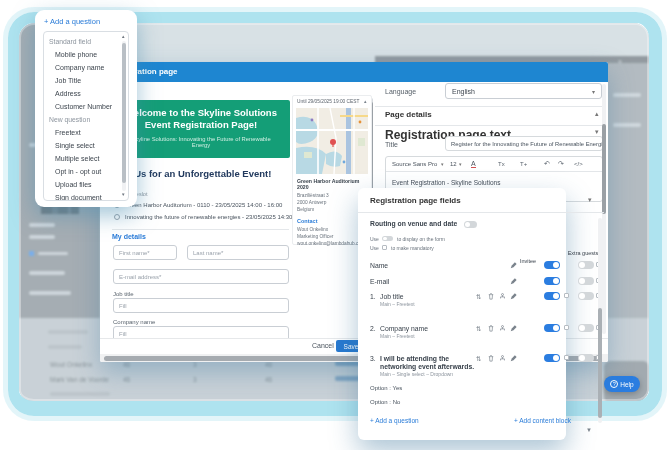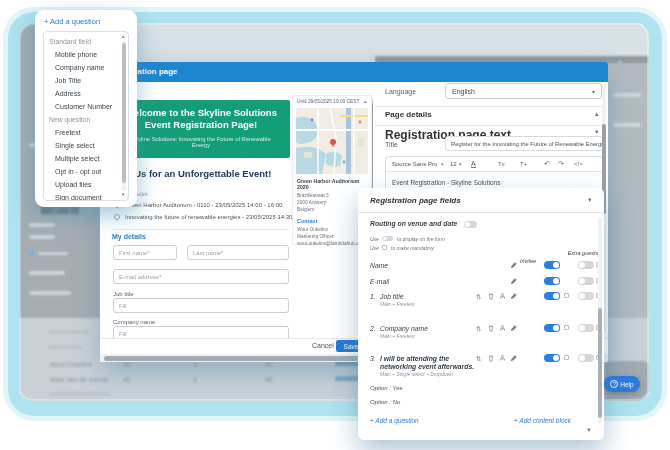--- a/index.html
+++ b/index.html
@@ -15,22 +15,22 @@
   .bg{position:absolute;left:19px;top:23px;width:630px;height:380px;border-radius:16px;overflow:hidden;background:#b4bac0;}
   .bg-inner{position:absolute;inset:0;filter:blur(1.1px);}
   .bg-dim{position:absolute;inset:0;background:rgba(231,244,248,.42);}
   .bar{position:absolute;background:#c9ced3;border-radius:2px;opacity:.85;}
   .bgtxt{position:absolute;white-space:nowrap;color:#4b5258;}
   .bgbar-blue{position:absolute;background:#3f6f9b;border-radius:2px;height:5px;}
   
   .modal{position:absolute;left:100px;top:62px;width:508px;height:300px;background:#fff;border-radius:2px;
          box-shadow:0 10px 26px rgba(60,120,160,.38);}
   .modal-header{position:absolute;left:0;top:0;width:508px;height:20px;background:#1e86d1;border-radius:2px 2px 0 0;}
-  .panel{position:absolute;left:358px;top:188px;width:246px;height:252px;background:#fff;border-radius:6px;
-         box-shadow:0 12px 28px rgba(50,110,150,.4);font-style:italic;}
+  .panel{position:absolute;left:358px;top:188px;width:208px;height:252px;background:#fff;border-radius:6px;
+         box-shadow:0 12px 28px rgba(50,110,150,.4);}
   .menu{position:absolute;left:35px;top:10px;width:102px;height:197px;background:#fff;border-radius:9px;
         box-shadow:0 8px 22px rgba(70,140,175,.5);}
   .listbox{position:absolute;left:8px;top:21px;width:86px;height:170px;border:1px solid #d9dee3;border-radius:4px;background:#fff;overflow:hidden;padding-top:3px;}
   .mi{line-height:13px;font-size:7px;color:#3c444d;padding-left:11px;white-space:nowrap;}
   .mg{line-height:13px;font-size:6.8px;color:#8d959e;padding-left:5px;white-space:nowrap;}
   
   .inp{position:absolute;border:1px solid #c9ced4;border-radius:3px;background:#fff;font-size:6px;color:#49535e;padding:0 0 0 5px;height:15px;outline:none;}
   .inp::placeholder{color:#9aa2ab;}
   .lbl{position:absolute;font-size:6px;color:#5a646e;white-space:nowrap;}
   .radio{position:absolute;width:6px;height:6px;border:1px solid #9aa3ac;border-radius:50%;background:#fff;}

